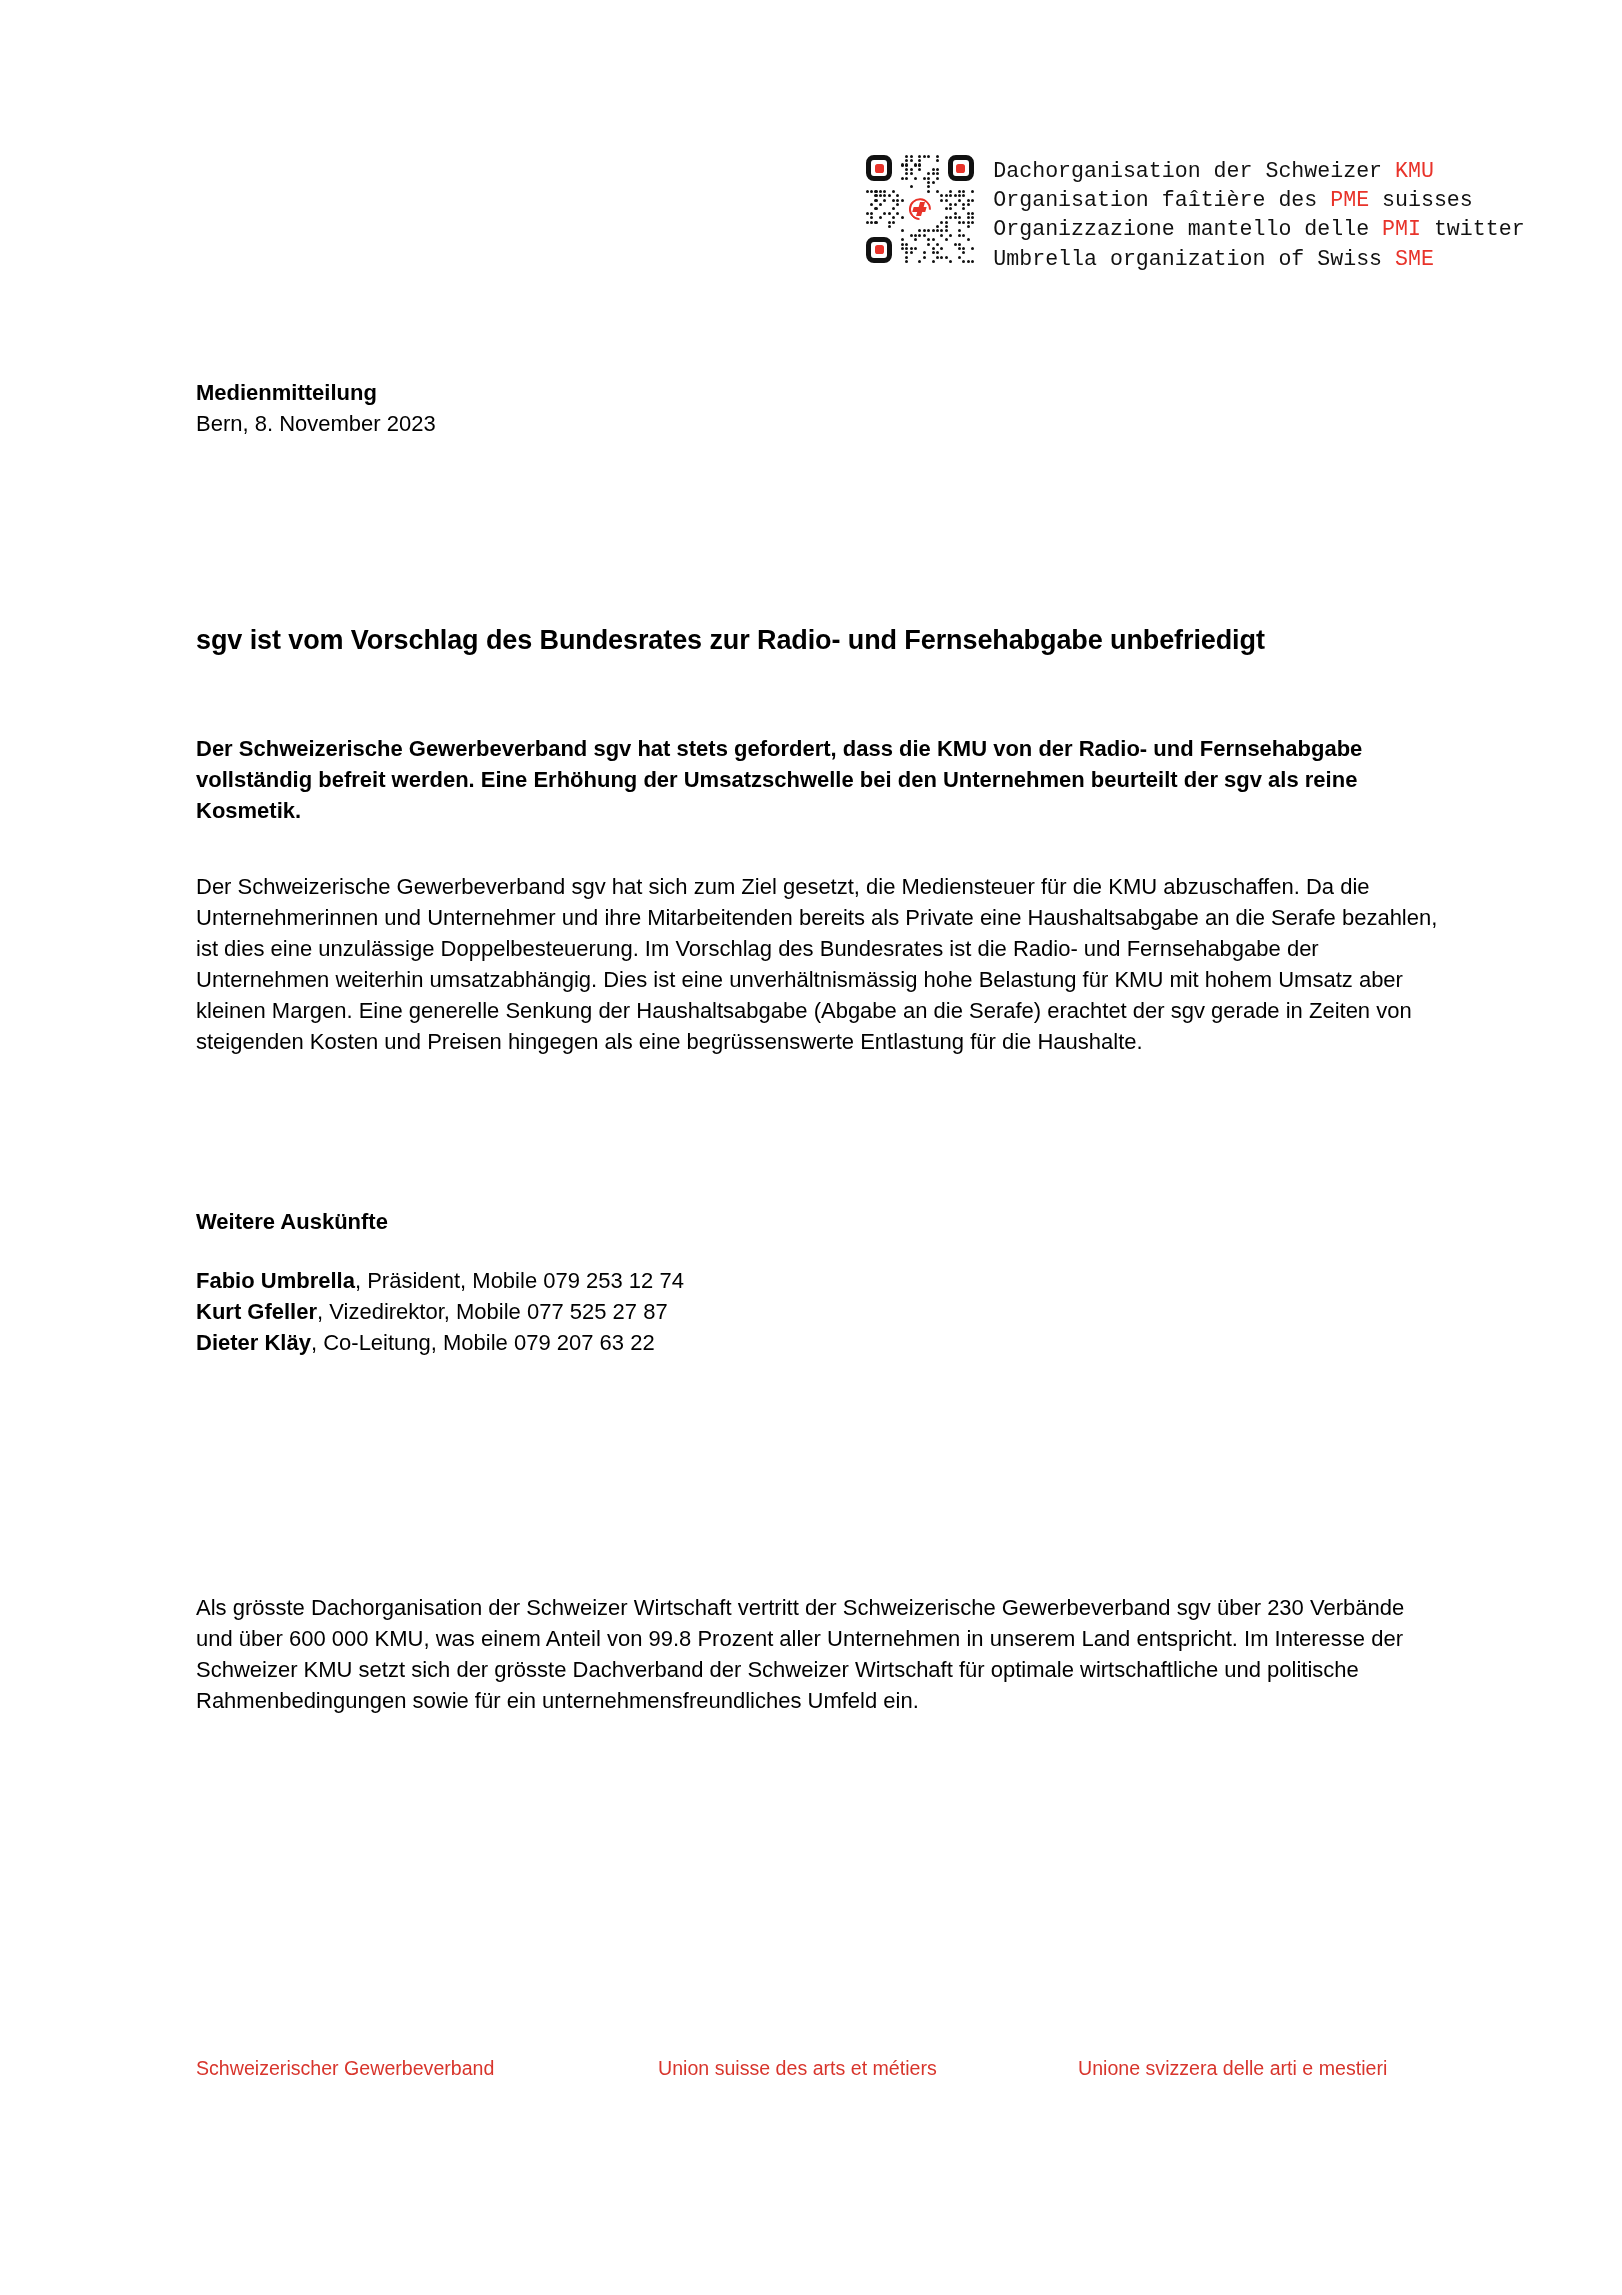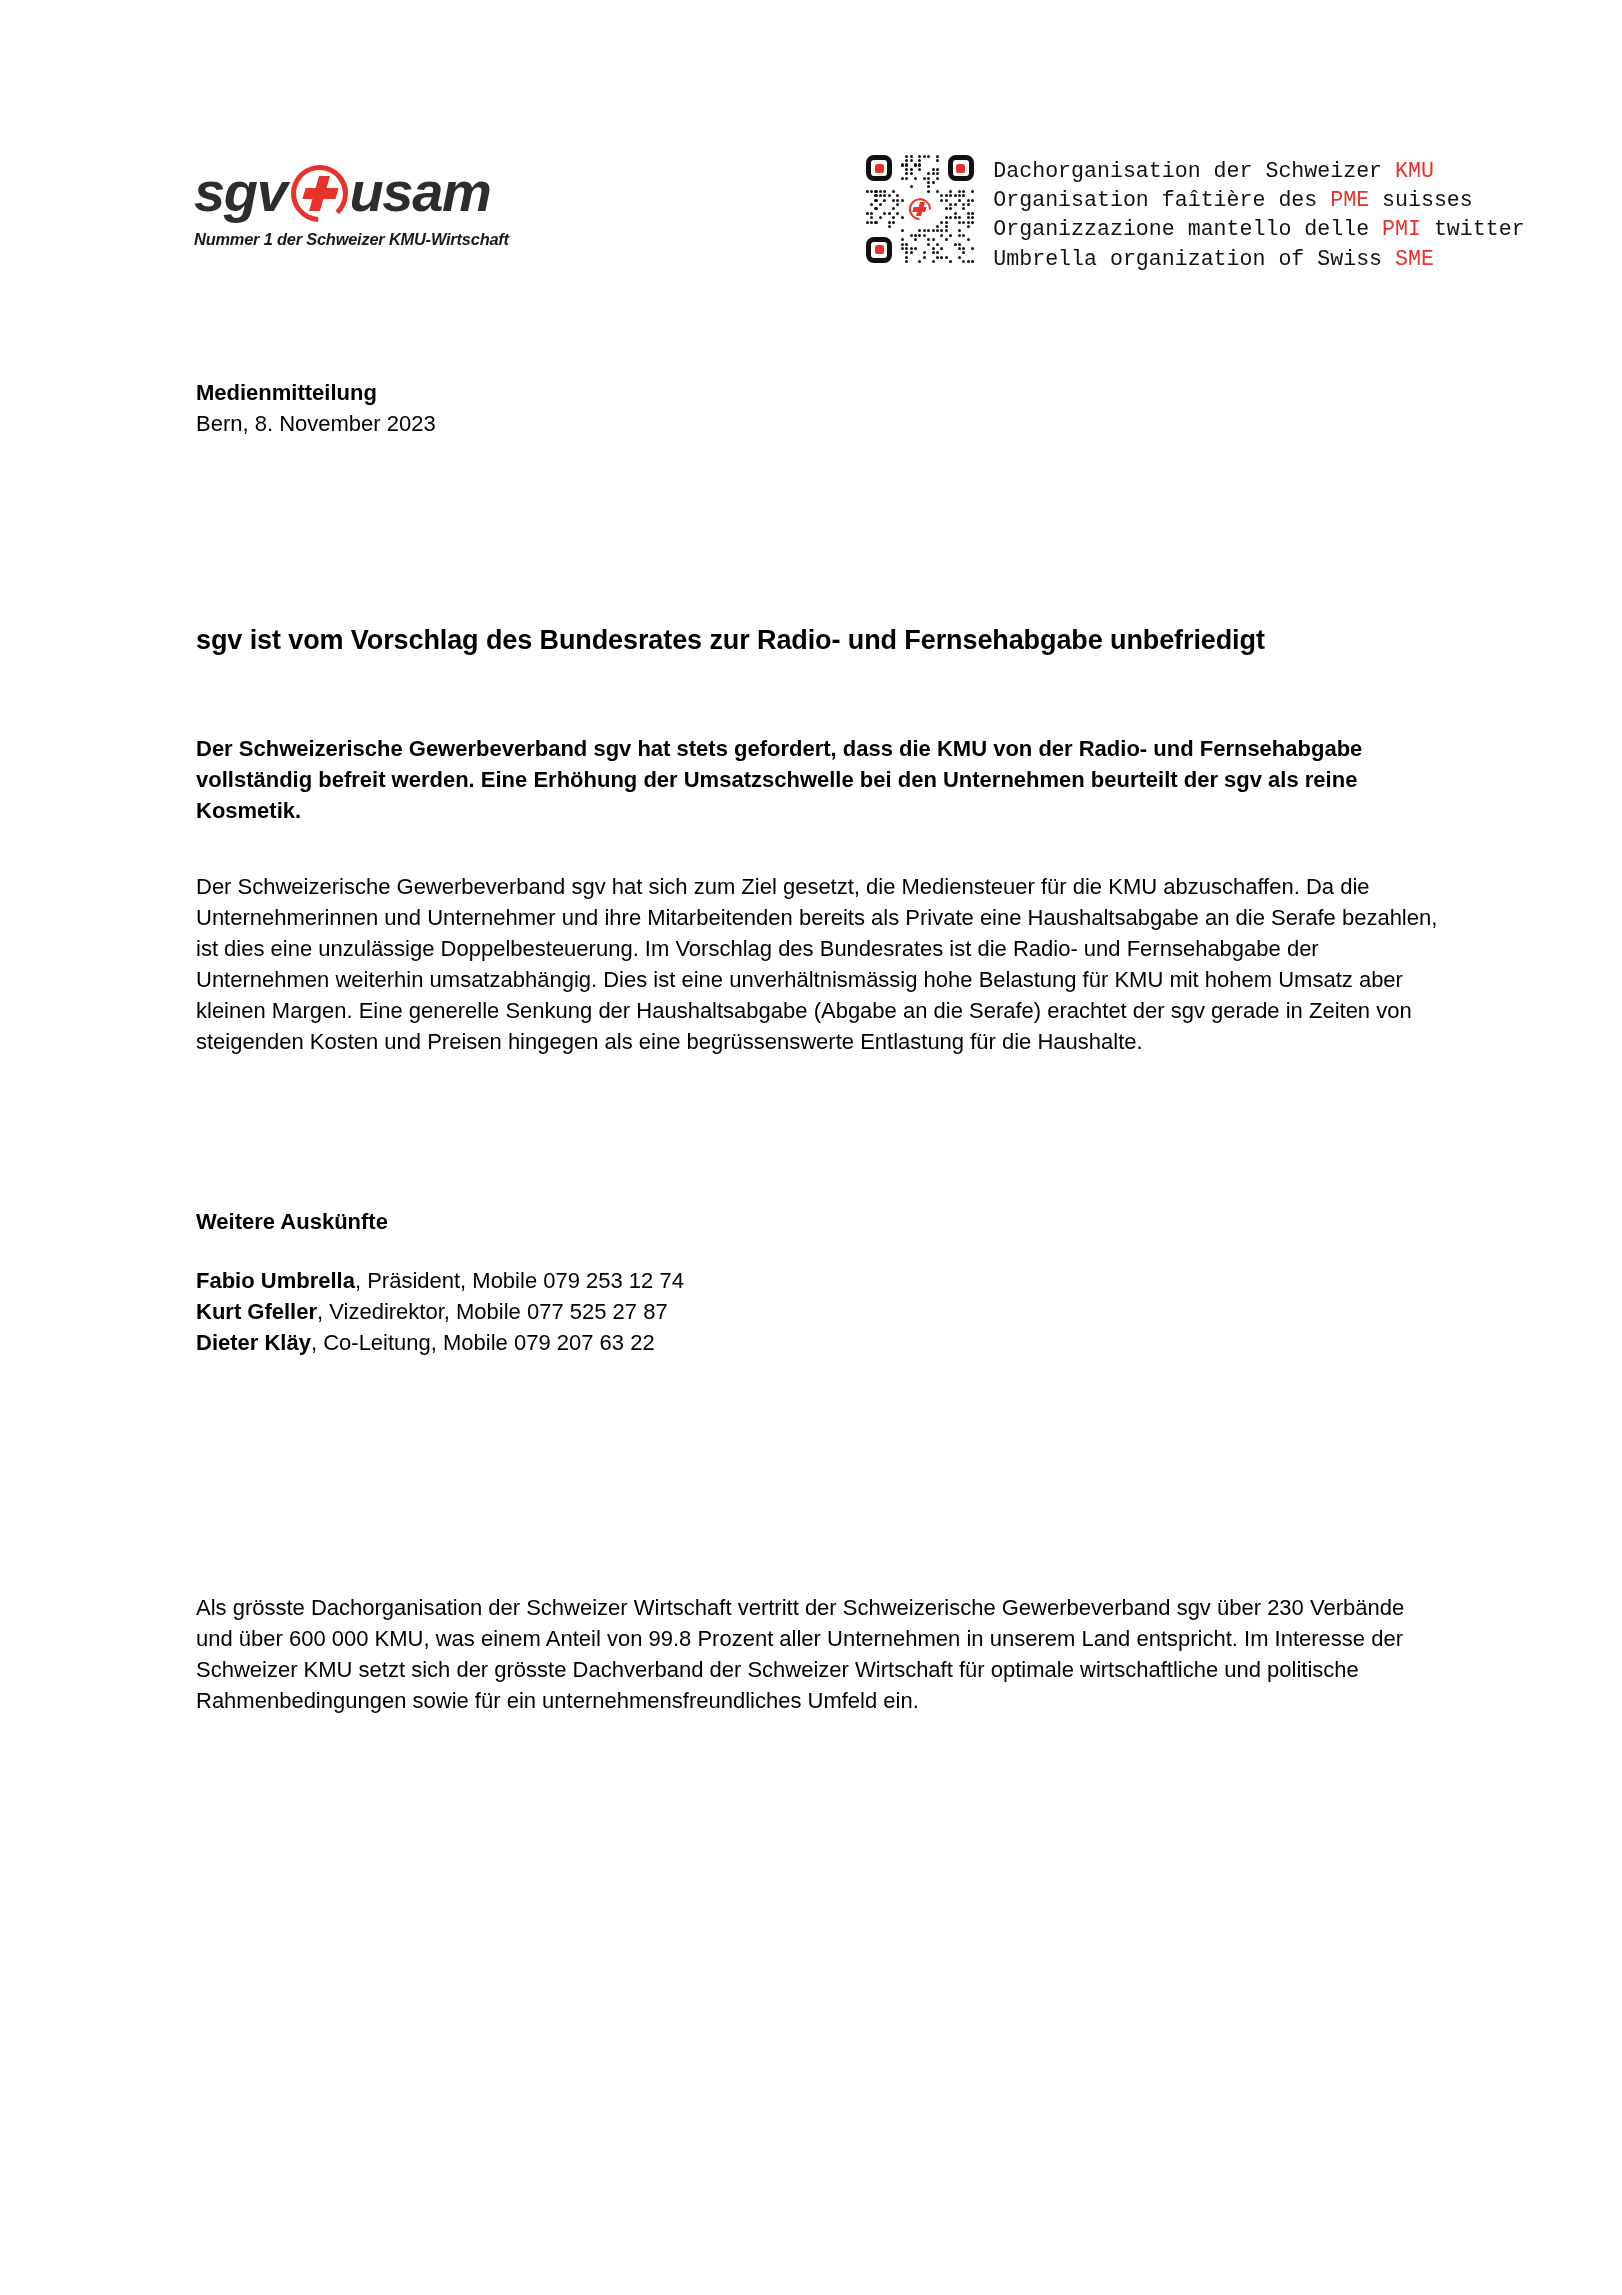--- a/index.html
+++ b/index.html
@@ -271,33 +271,20 @@
     color: #111111;
   }
 </style>
 </head>
 <body>
 
 <div class="page">
 
   <div class="header">
 
-    <div class="logo-block">
-      <div class="logo-wordmark">
-        <span class="logo-sgv">sgv</span>
-        <span class="logo-mark">
-          <span class="ring"></span>
-          <span class="ring2"></span>
-          <span class="cross-v"></span>
-          <span class="cross-h"></span>
-        </span>
-        <span class="logo-usam">usam</span>
-      </div>
-      <div class="logo-tagline">Nummer 1 der Schweizer KMU-Wirtschaft</div>
-    </div>
 
     <div class="header-right">
       <div class="qr">
         <span class="finder tl"></span>
         <span class="finder tr"></span>
         <span class="finder bl"></span>
         <span class="dots" id="qr-dots">
             <i style="left: 40px; top: 0.7px;"></i>
             <i style="left: 45px; top: 0.7px;"></i>
             <i style="left: 53px; top: 0.7px;"></i>
@@ -497,16 +484,21 @@
     <div class="contact-list" id="contact-list">
         <div><span class="nm">Fabio Umbrella</span><span>, Präsident, Mobile 079 253 12 74</span></div>
         <div><span class="nm">Kurt Gfeller</span><span>, Vizedirektor, Mobile 077 525 27 87</span></div>
         <div><span class="nm">Dieter Kläy</span><span>, Co-Leitung, Mobile 079 207 63 22</span></div>
       </div>
 
     <p class="para boilerplate">Als grösste Dachorganisation der Schweizer Wirtschaft vertritt der Schweizerische Gewerbeverband sgv über 230 Verbände und über 600 000 KMU, was einem Anteil von 99.8 Prozent aller Unternehmen in unserem Land entspricht. Im Interesse der Schweizer KMU setzt sich der grösste Dachverband der Schweizer Wirtschaft für optimale wirtschaftliche und politische Rahmenbedingungen sowie für ein unternehmensfreundliches Umfeld ein.</p>
   </div>
 
   <div class="footer">
+    <div class="footer-orgs">
+      <span class="o1">Schweizerischer Gewerbeverband</span>
+      <span class="o2">Union suisse des arts et métiers</span>
+      <span class="o3">Unione svizzera delle arti e mestieri</span>
+    </div>
   </div>
 
 </div>
 
 
 </body></html>

